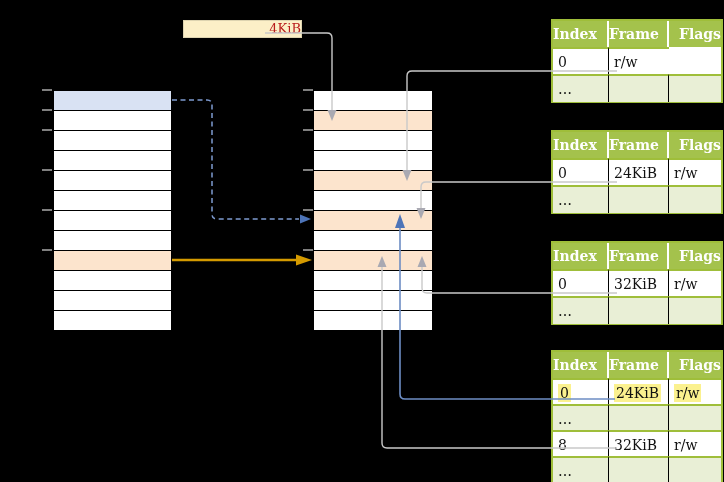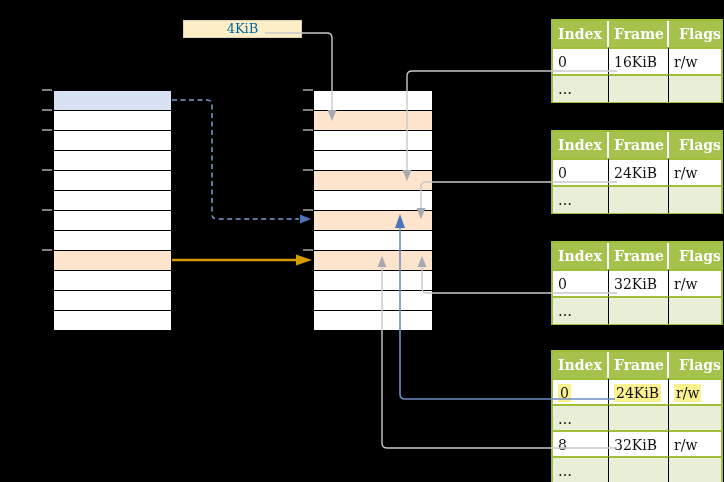--- a/index.html
+++ b/index.html
@@ -16,30 +16,30 @@
   .mrow{flex:1;}
   .mrow + .mrow{border-top:1px solid var(--table_border_dark);}
   .mrow.blue{background:var(--row_blue);}
   .mrow.orange{background:var(--row_orange);}
   
   .ticks{position:absolute;inset:0;pointer-events:none;}
   .tick{position:absolute;width:10px;height:2px;background:var(--tick_gray);}
   
   .size-label{position:absolute;left:183px;top:20px;width:119px;height:18px;
     background:var(--label_bg);border:1px solid var(--label_border);box-sizing:border-box;
-    text-align:center;font-size:13px;line-height:16px;color:#0369a1;}
+    text-align:right;font-size:13px;line-height:16px;color:#b91c1c;}
   
   .ptable{position:absolute;left:551px;width:172px;
     border:2px solid var(--green_border);box-sizing:border-box;background:var(--cell_white);}
   .hrow,.brow{display:grid;grid-template-columns:56px 60px 1fr;}
   .hrow{height:26px;}
   .brow{height:27px;}
   .t4 .brow{height:26px;}
   .hcell{background:var(--header_green);color:#fff;font-weight:bold;font-size:14px;
-    line-height:26px;padding-left:5px;border-right:2px solid #fff;}
+    line-height:26px;border-right:2px solid #fff;}
   .hcell.last{border-right:none;text-align:right;}
   .bcell{font-size:14px;line-height:26px;padding-left:5px;color:#111;
     border-top:2px solid var(--green_border);border-right:1px solid var(--table_border_dark);}
   .bcell.last{border-right:none;}
   .brow.alt .bcell{background:var(--row_light_green);}
   .hl{background:var(--highlight_yellow);padding:1px 2px;}
   
   svg.overlay{position:absolute;left:0;top:0;pointer-events:none;}
   .lg{stroke:var(--connector_gray);stroke-width:1.4;fill:none;}
   .lb{stroke:var(--connector_blue);stroke-width:1.6;fill:none;}
@@ -104,21 +104,20 @@
   <div class="size-label">4KiB</div>
 
   <div class="ptable" style="top:19px">
     <div class="hrow">
       <div class="hcell">Index</div>
       <div class="hcell">Frame</div>
       <div class="hcell last">Flags</div>
     </div>
     <div class="brow">
       <div class="bcell">0</div>
-      <div class="bcell">16KiB</div>
       <div class="bcell last">r/w</div>
     </div>
     <div class="brow alt">
       <div class="bcell">…</div>
       <div class="bcell"></div>
       <div class="bcell last"></div>
     </div>
   </div>
 
   <div class="ptable" style="top:130px">

